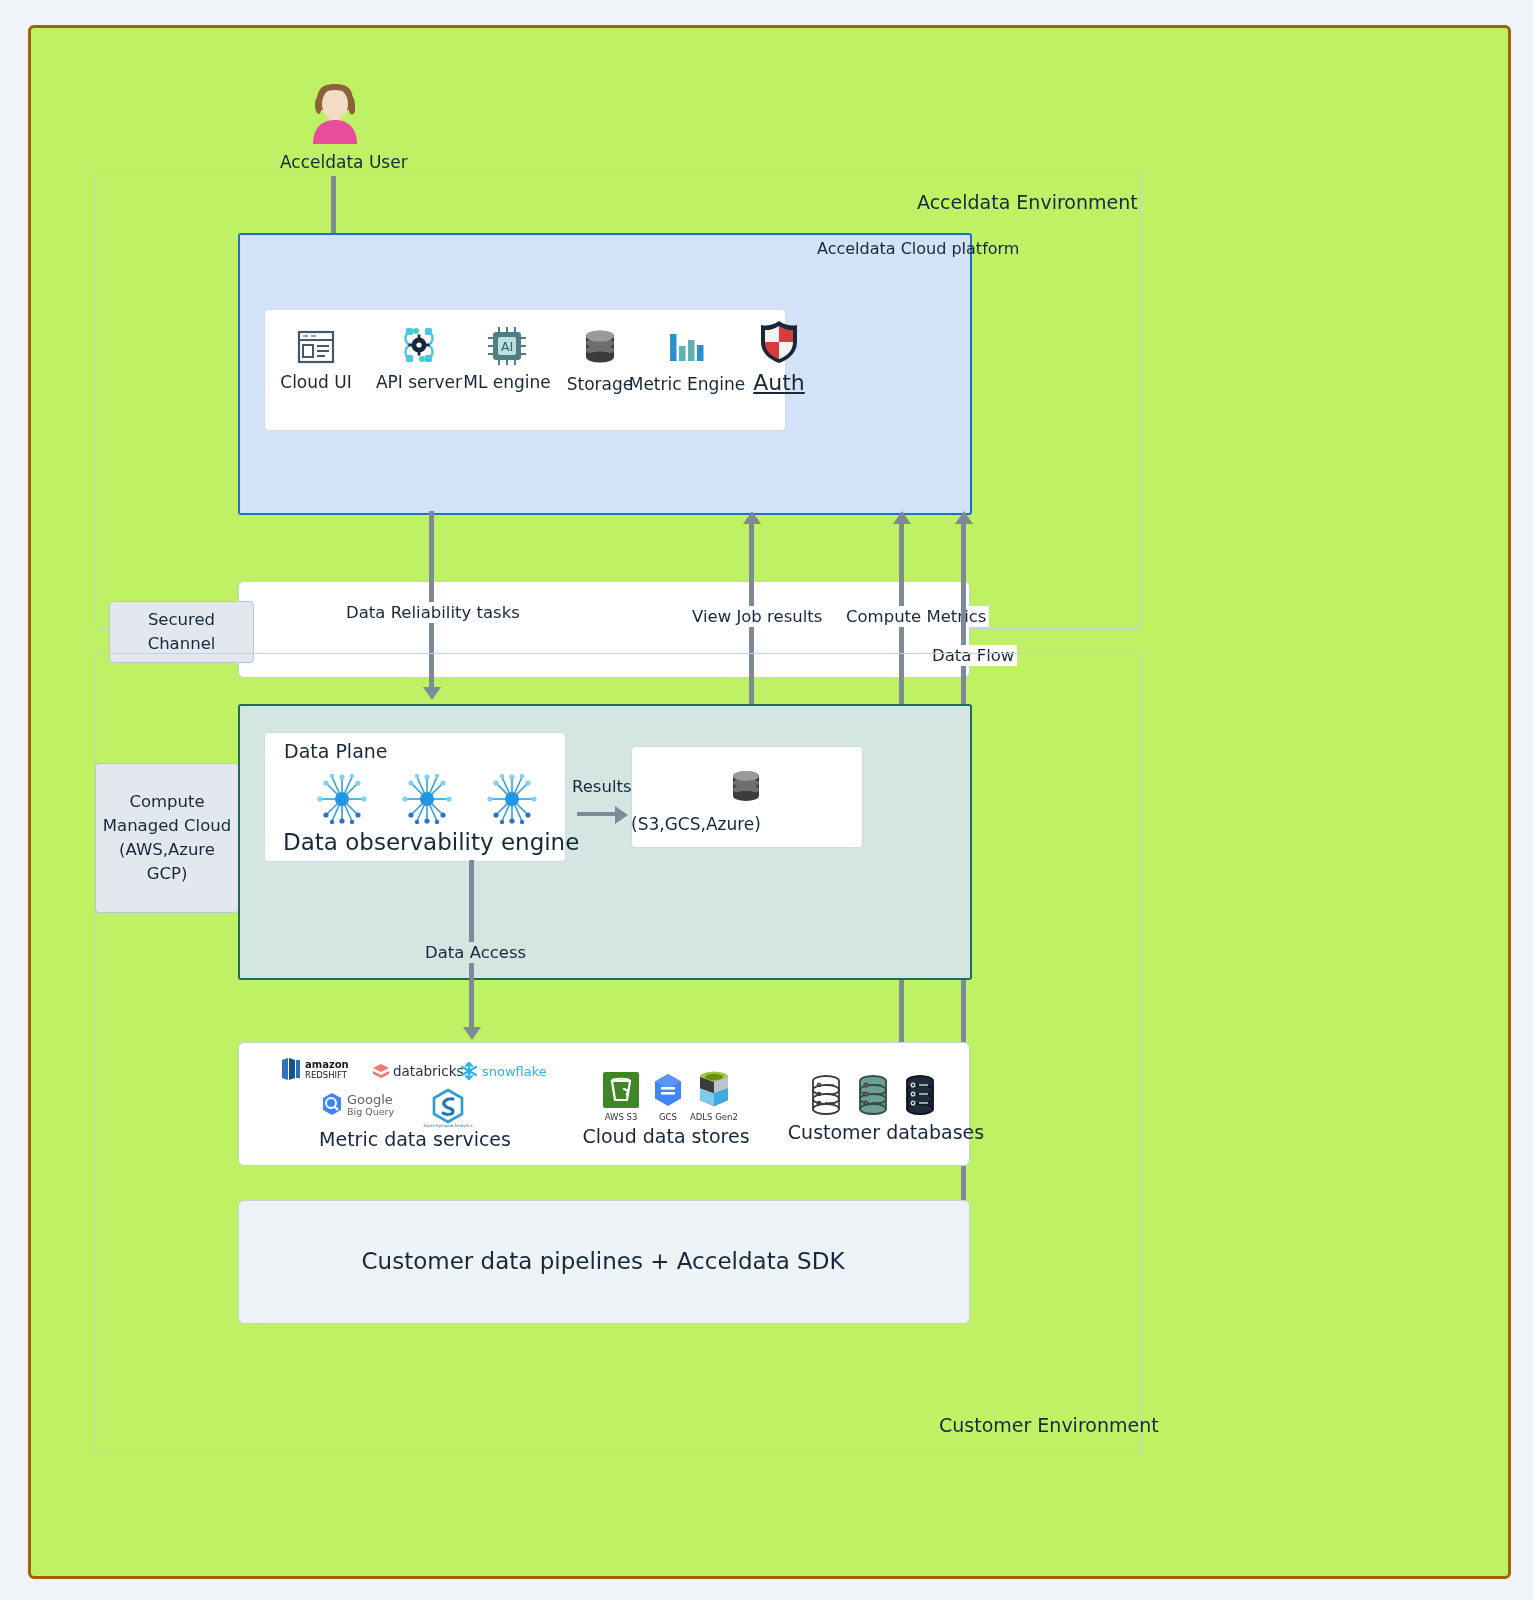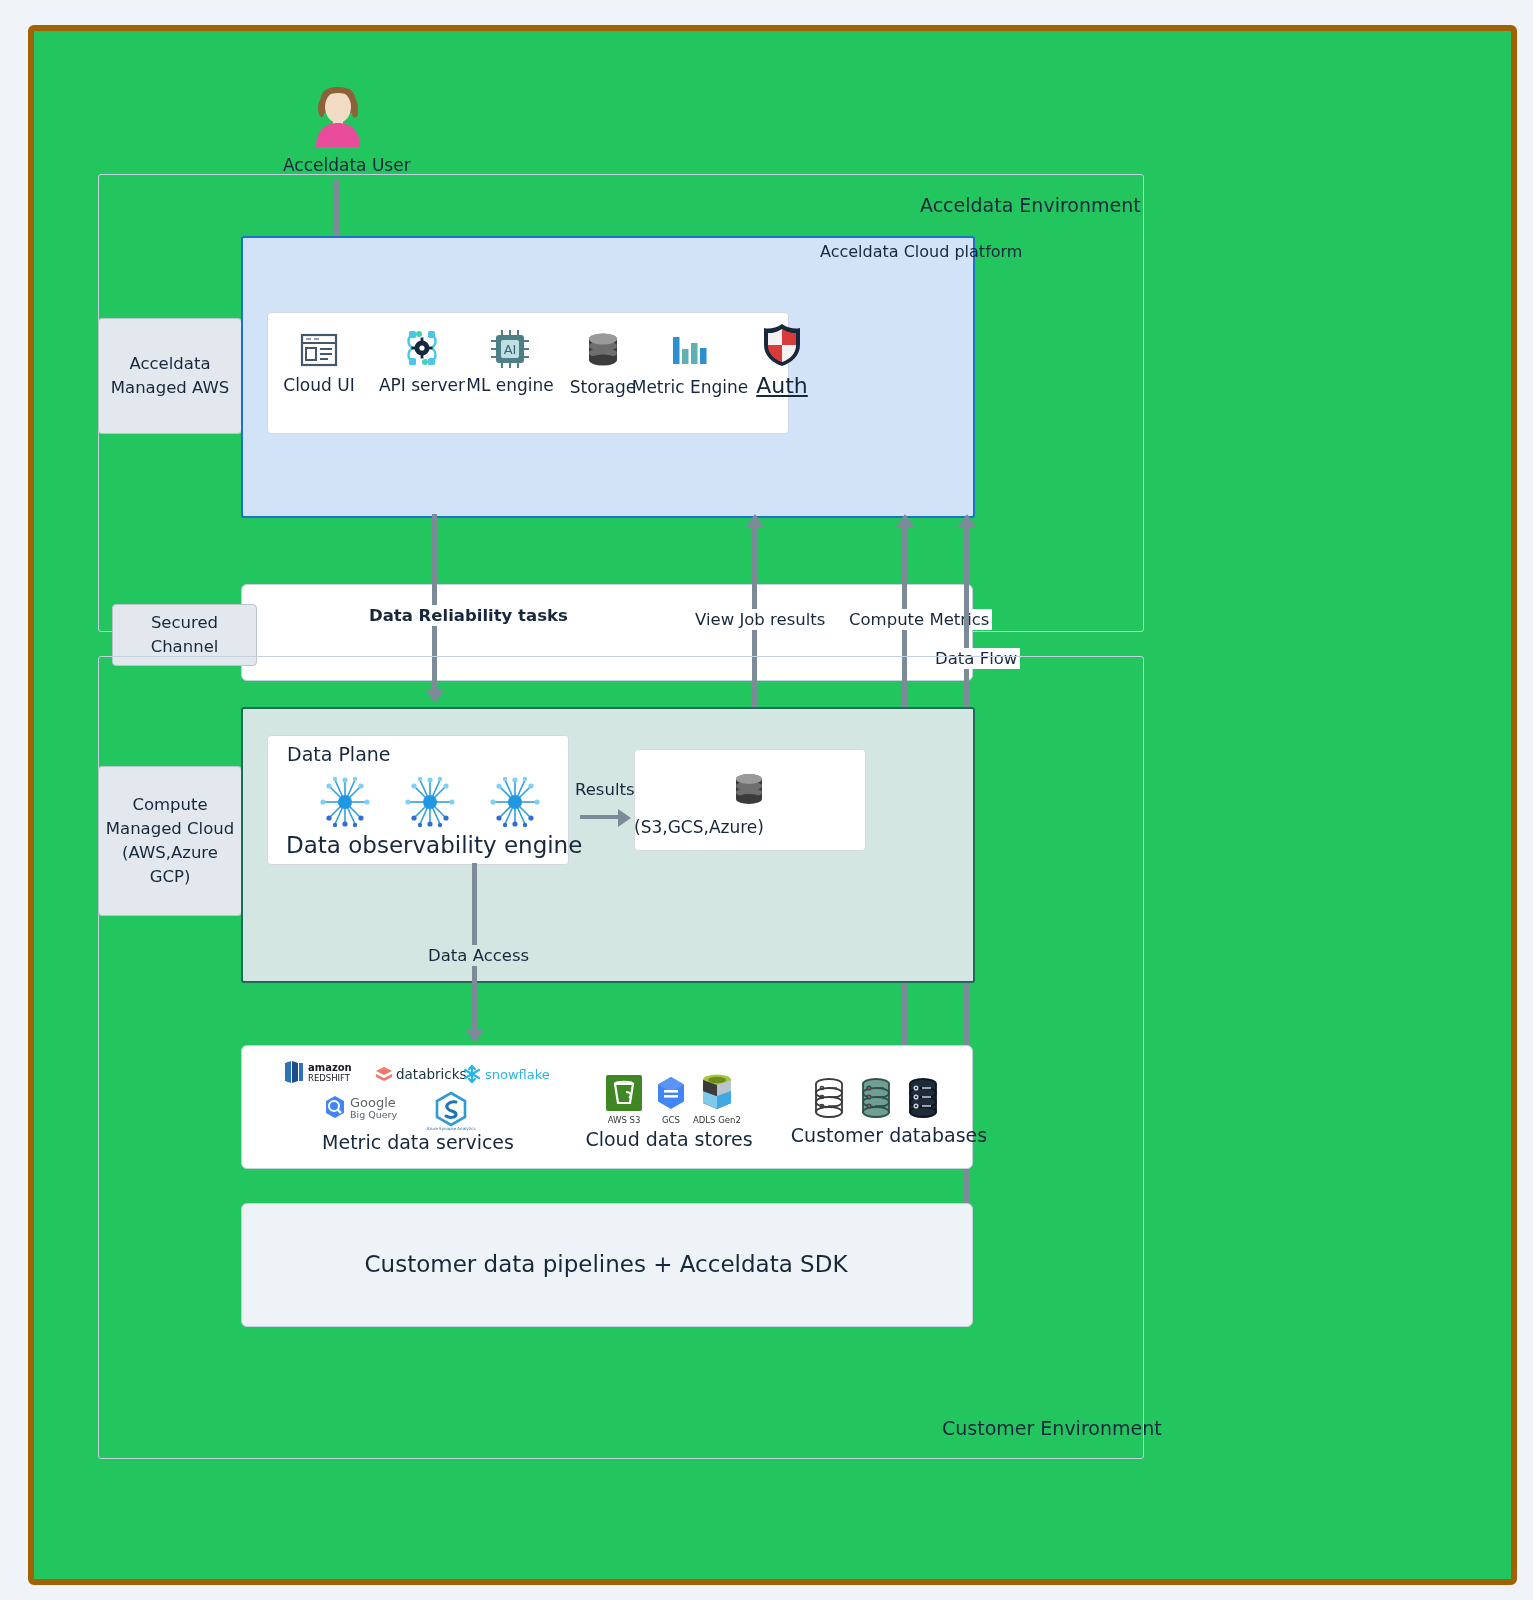--- a/index.html
+++ b/index.html
@@ -4,21 +4,21 @@
 <style>
   html,body{margin:0;padding:0;}
   body{
     width:1533px;height:1600px;
     background:#f0f4f8;
     font-family:"DejaVu Sans","Liberation Sans",sans-serif;
     overflow:hidden;
   }
   #canvas{
     position:absolute;left:28px;top:25px;width:1477px;height:1548px;
-    background:#22c55e;border:6px solid #a16207;border-radius:6px;
+    background:#bef264;border:3px solid #a16207;border-radius:6px;
   }
   .abs{position:absolute;}
   
   .env-box{
     position:absolute;border:1px solid #c3d0dd;background:transparent;border-radius:3px;
   }
   .env-label{
     position:absolute;font-size:19px;color:#17283c;white-space:nowrap;
   }
   .side-tab{
@@ -109,24 +109,20 @@
     </svg>
   </div>
   <div class="user-cap" style="left:249px;top:124px;">Acceldata User</div>
 
   <div class="vline" style="left:300px;top:148px;height:152px;"></div>
   <div class="arrow-down" style="left:294px;top:298px;"></div>
 
   <div class="env-box" style="left:64px;top:143px;width:1044px;height:456px;"></div>
   <div class="env-label" style="left:886px;top:163px;">Acceldata Environment</div>
 
-  <div class="side-tab" style="left:64px;top:287px;width:144px;height:116px;flex-direction:column;">
-    <span>Acceldata</span>
-    <span>Managed AWS</span>
-  </div>
 
   <div class="cloud-platform" style="left:207px;top:205px;width:730px;height:278px;"></div>
   <div class="cloud-platform-label" style="left:786px;top:211px;">Acceldata Cloud platform</div>
 
   <div class="white-panel" style="left:233px;top:281px;width:520px;height:120px;"></div>
 
   <div class="icon-cell" style="left:248px;top:298px;width:74px;">
     <svg width="42" height="42" viewBox="0 0 42 42">
       <rect x="4" y="6" width="34" height="30" fill="#fff" stroke="#44576b" stroke-width="2.2"></rect>
       <line x1="4" y1="14" x2="38" y2="14" stroke="#44576b" stroke-width="2.2"></line>
@@ -223,21 +219,21 @@
 
   <div class="plain-box" style="left:207px;top:553px;width:730px;height:95px;"></div>
 
   <div class="side-tab" style="left:78px;top:573px;width:145px;height:62px;flex-direction:column;">
     <span>Secured</span>
     <span>Channel</span>
   </div>
 
   <div class="vline" style="left:398px;top:483px;height:180px;"></div>
   <div class="arrow-down" style="left:392px;top:659px;"></div>
-  <div class="edge-label" style="left:332px;top:574px;font-weight:bold;">Data Reliability tasks</div>
+  <div class="edge-label" style="left:312px;top:574px;">Data Reliability tasks</div>
 
   <div class="vline" style="left:718px;top:495px;height:185px;"></div>
   <div class="arrow-up" style="left:712px;top:483px;"></div>
   <div class="edge-label" style="left:658px;top:578px;">View Job results</div>
 
   <div class="vline" style="left:868px;top:495px;height:548px;"></div>
   <div class="arrow-up" style="left:862px;top:483px;"></div>
   <div class="edge-label" style="left:812px;top:578px;">Compute Metrics</div>
 
   <div class="vline" style="left:930px;top:495px;height:700px;"></div>

